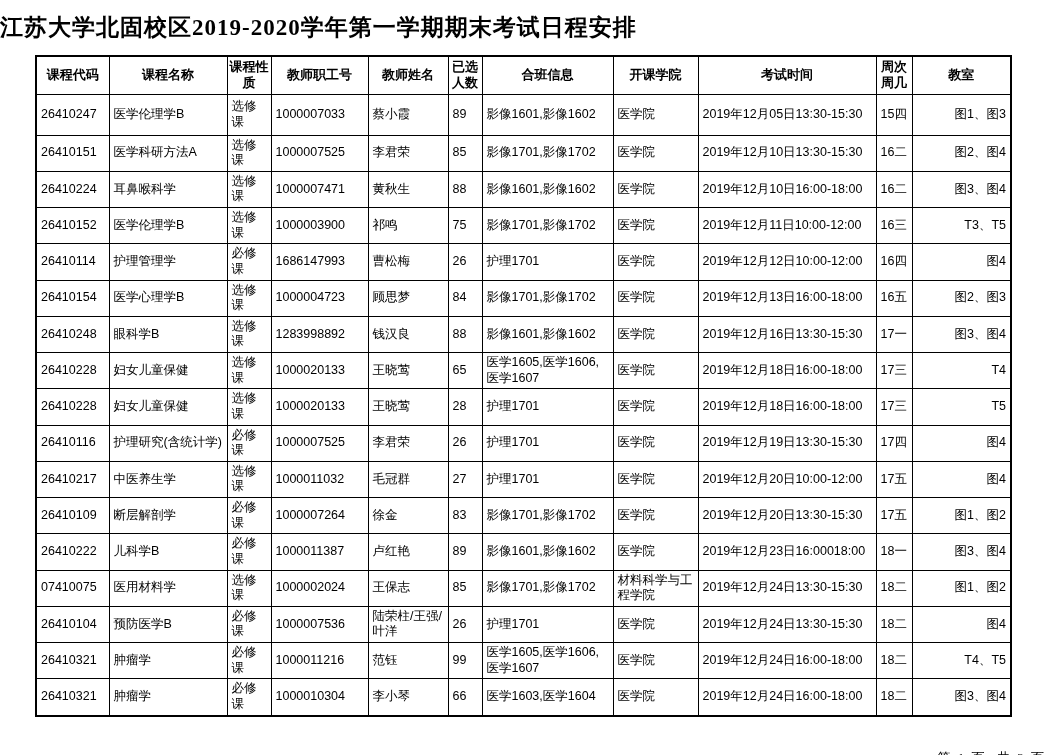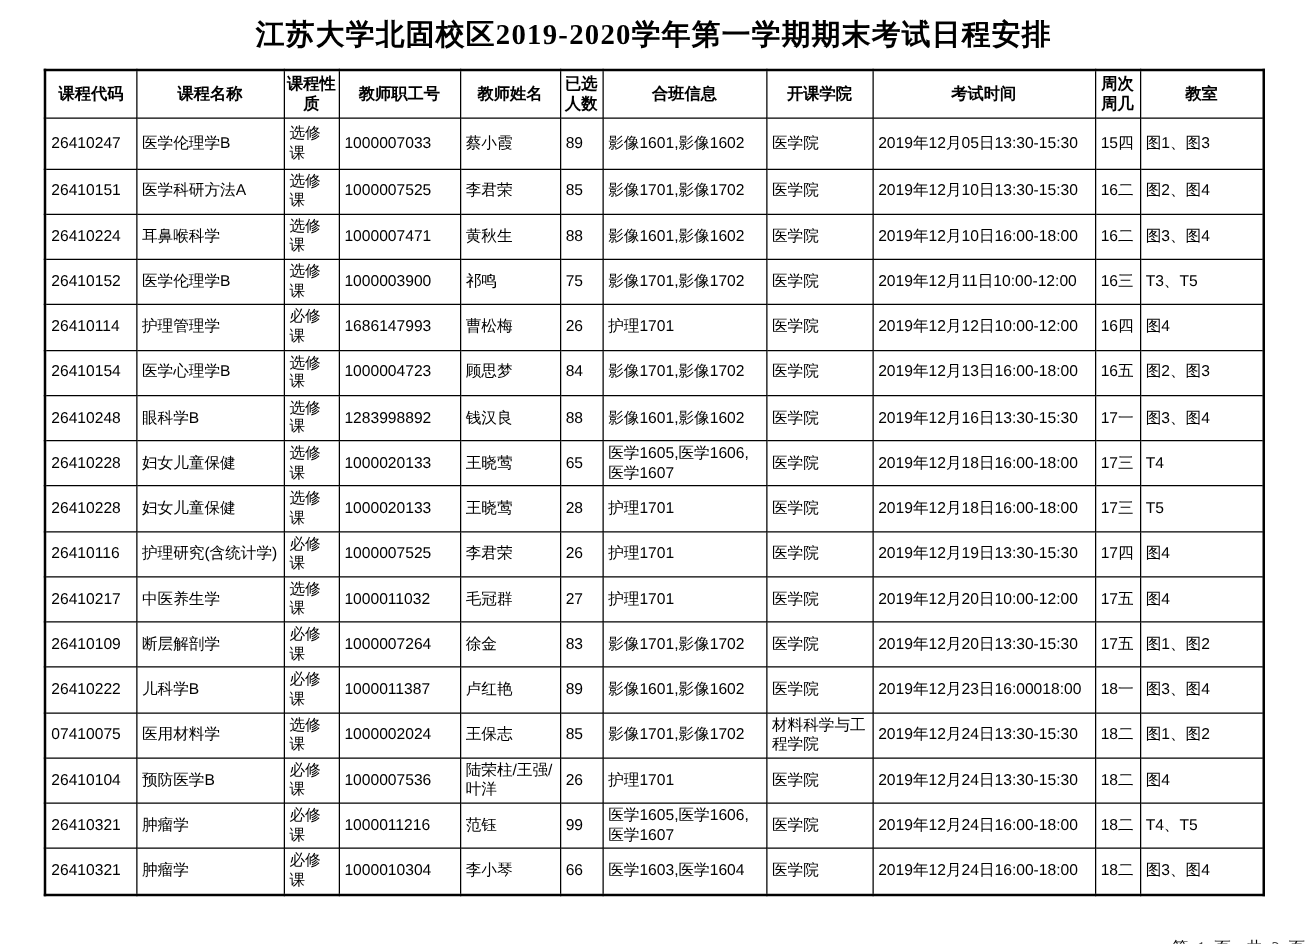--- a/index.html
+++ b/index.html
@@ -16,21 +16,21 @@
     position: relative;
     width: 1046px;
     height: 755px;
     background: #ffffff;
   }
   .doc-title {
     position: absolute;
     top: 12px;
     left: 0;
     width: 100%;
-    text-align: center;
+    text-align: left;
     font-size: 23px;
     font-weight: bold;
     letter-spacing: 1px;
     font-family: "Liberation Serif", "DejaVu Serif", serif;
   }
   table.schedule {
     position: absolute;
     top: 55px;
     left: 35px;
     width: 975px;
@@ -57,21 +57,21 @@
     height: 32px;
     padding: 2px 2px;
   }
   table.schedule tbody td {
     height: 19px;
   }
   table.schedule tbody tr:first-child td {
     height: 36px;
   }
   
-  td.col-room { text-align: left; margin-left: 28px; }
+  td.col-room { text-align: right; margin-left: 28px; }
   td.col-code, td.col-name, td.col-nature, td.col-staff_id,
   td.col-teacher, td.col-count, td.col-class_info, td.col-college,
   td.col-exam_time, td.col-week_day { text-align: left; }
   .doc-footer {
     position: absolute;
     top: 749px;
     left: 0;
     width: 100%;
     text-align: right;
     font-size: 13px;

